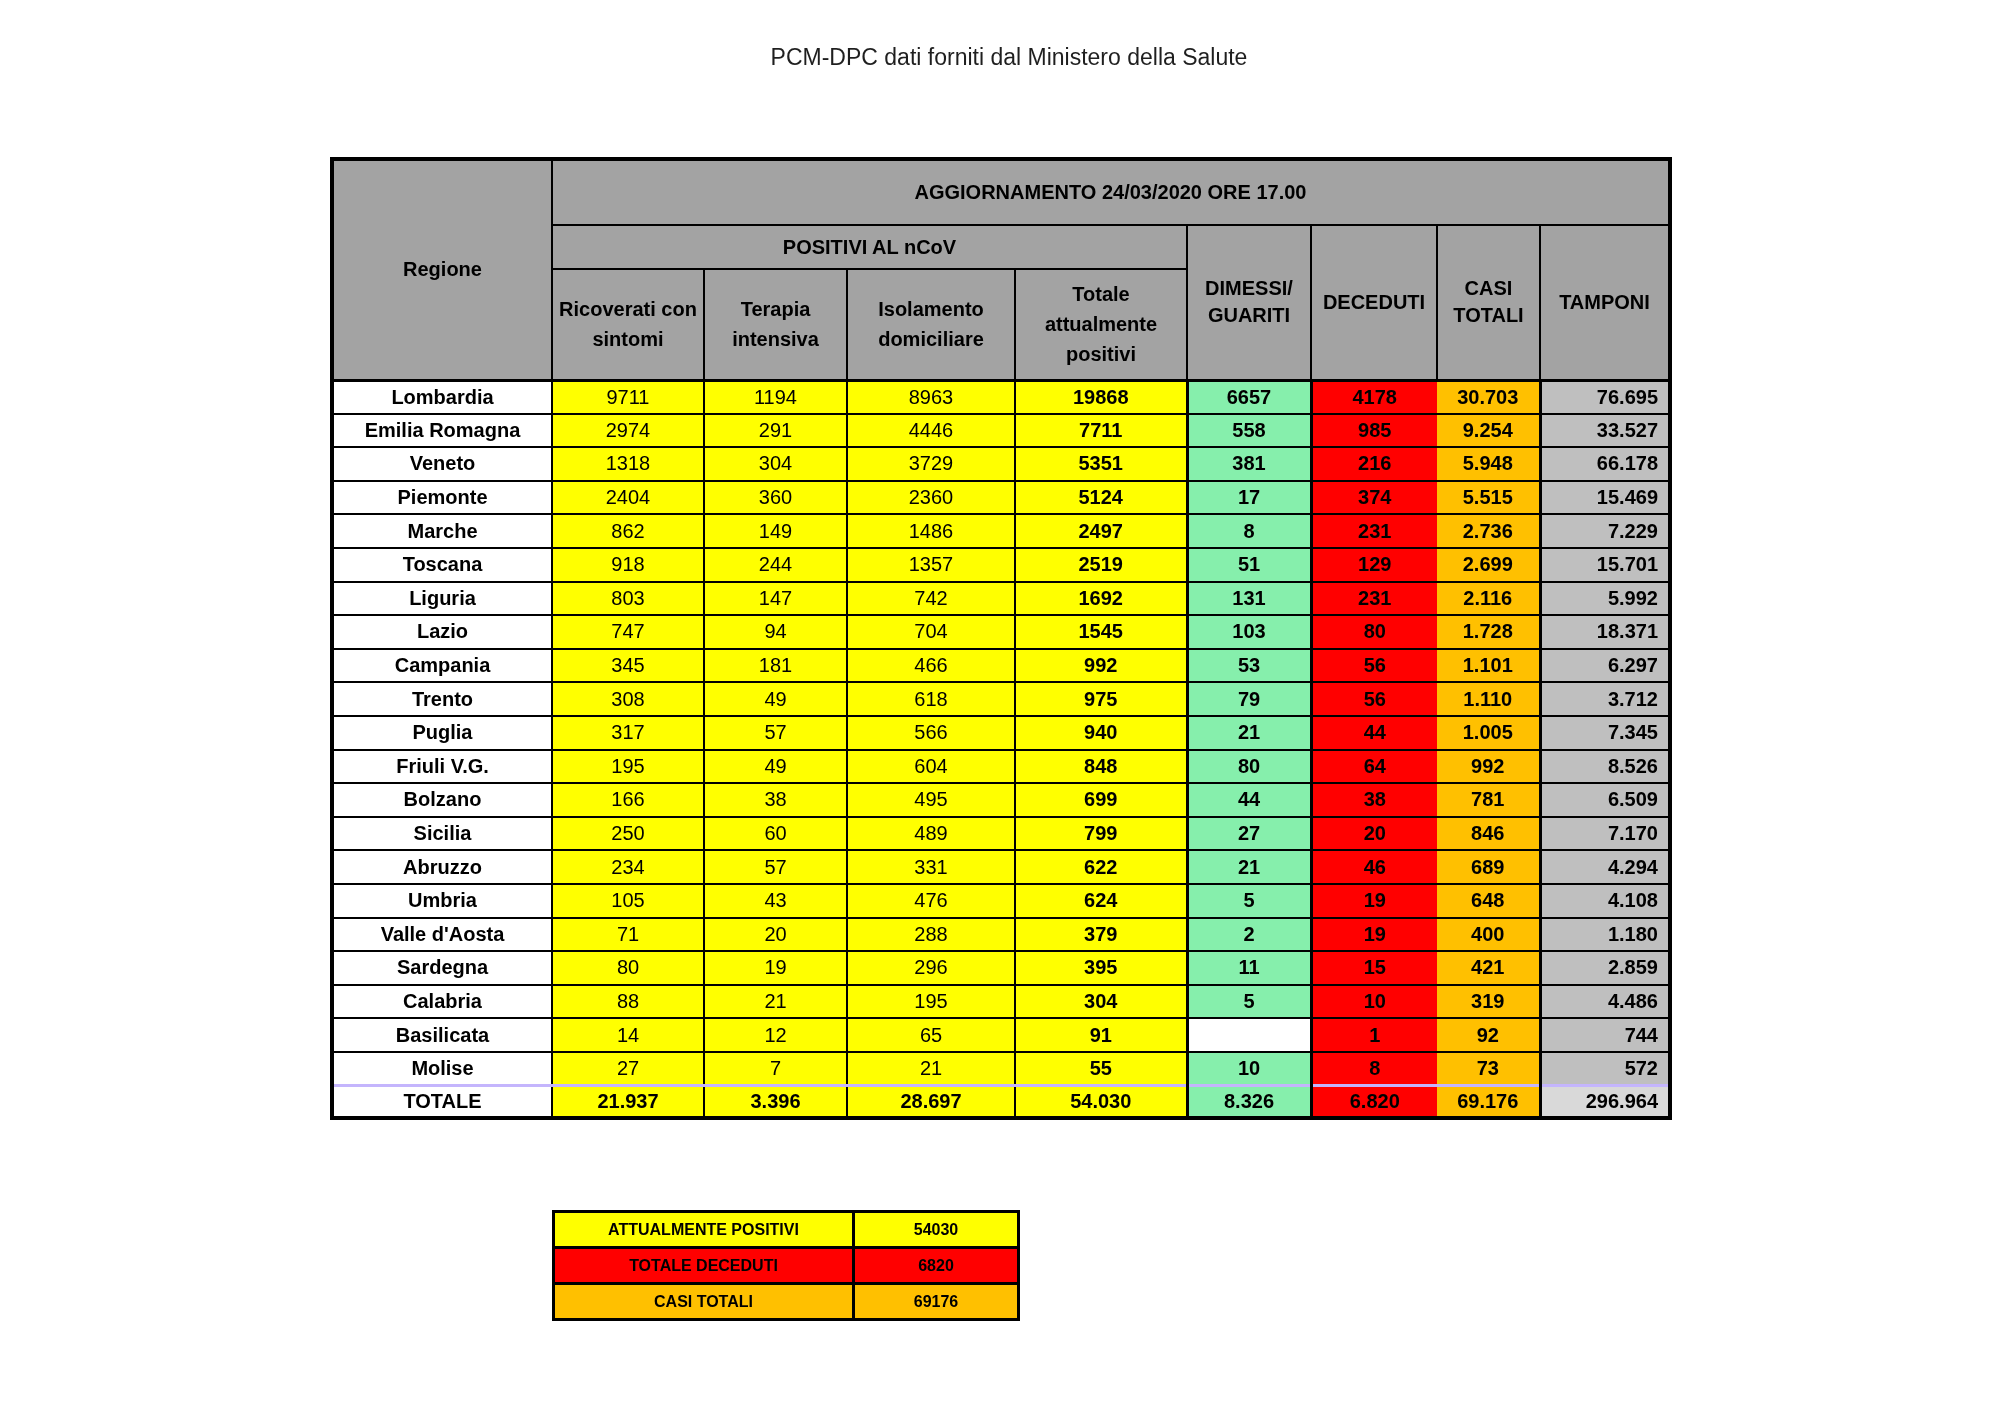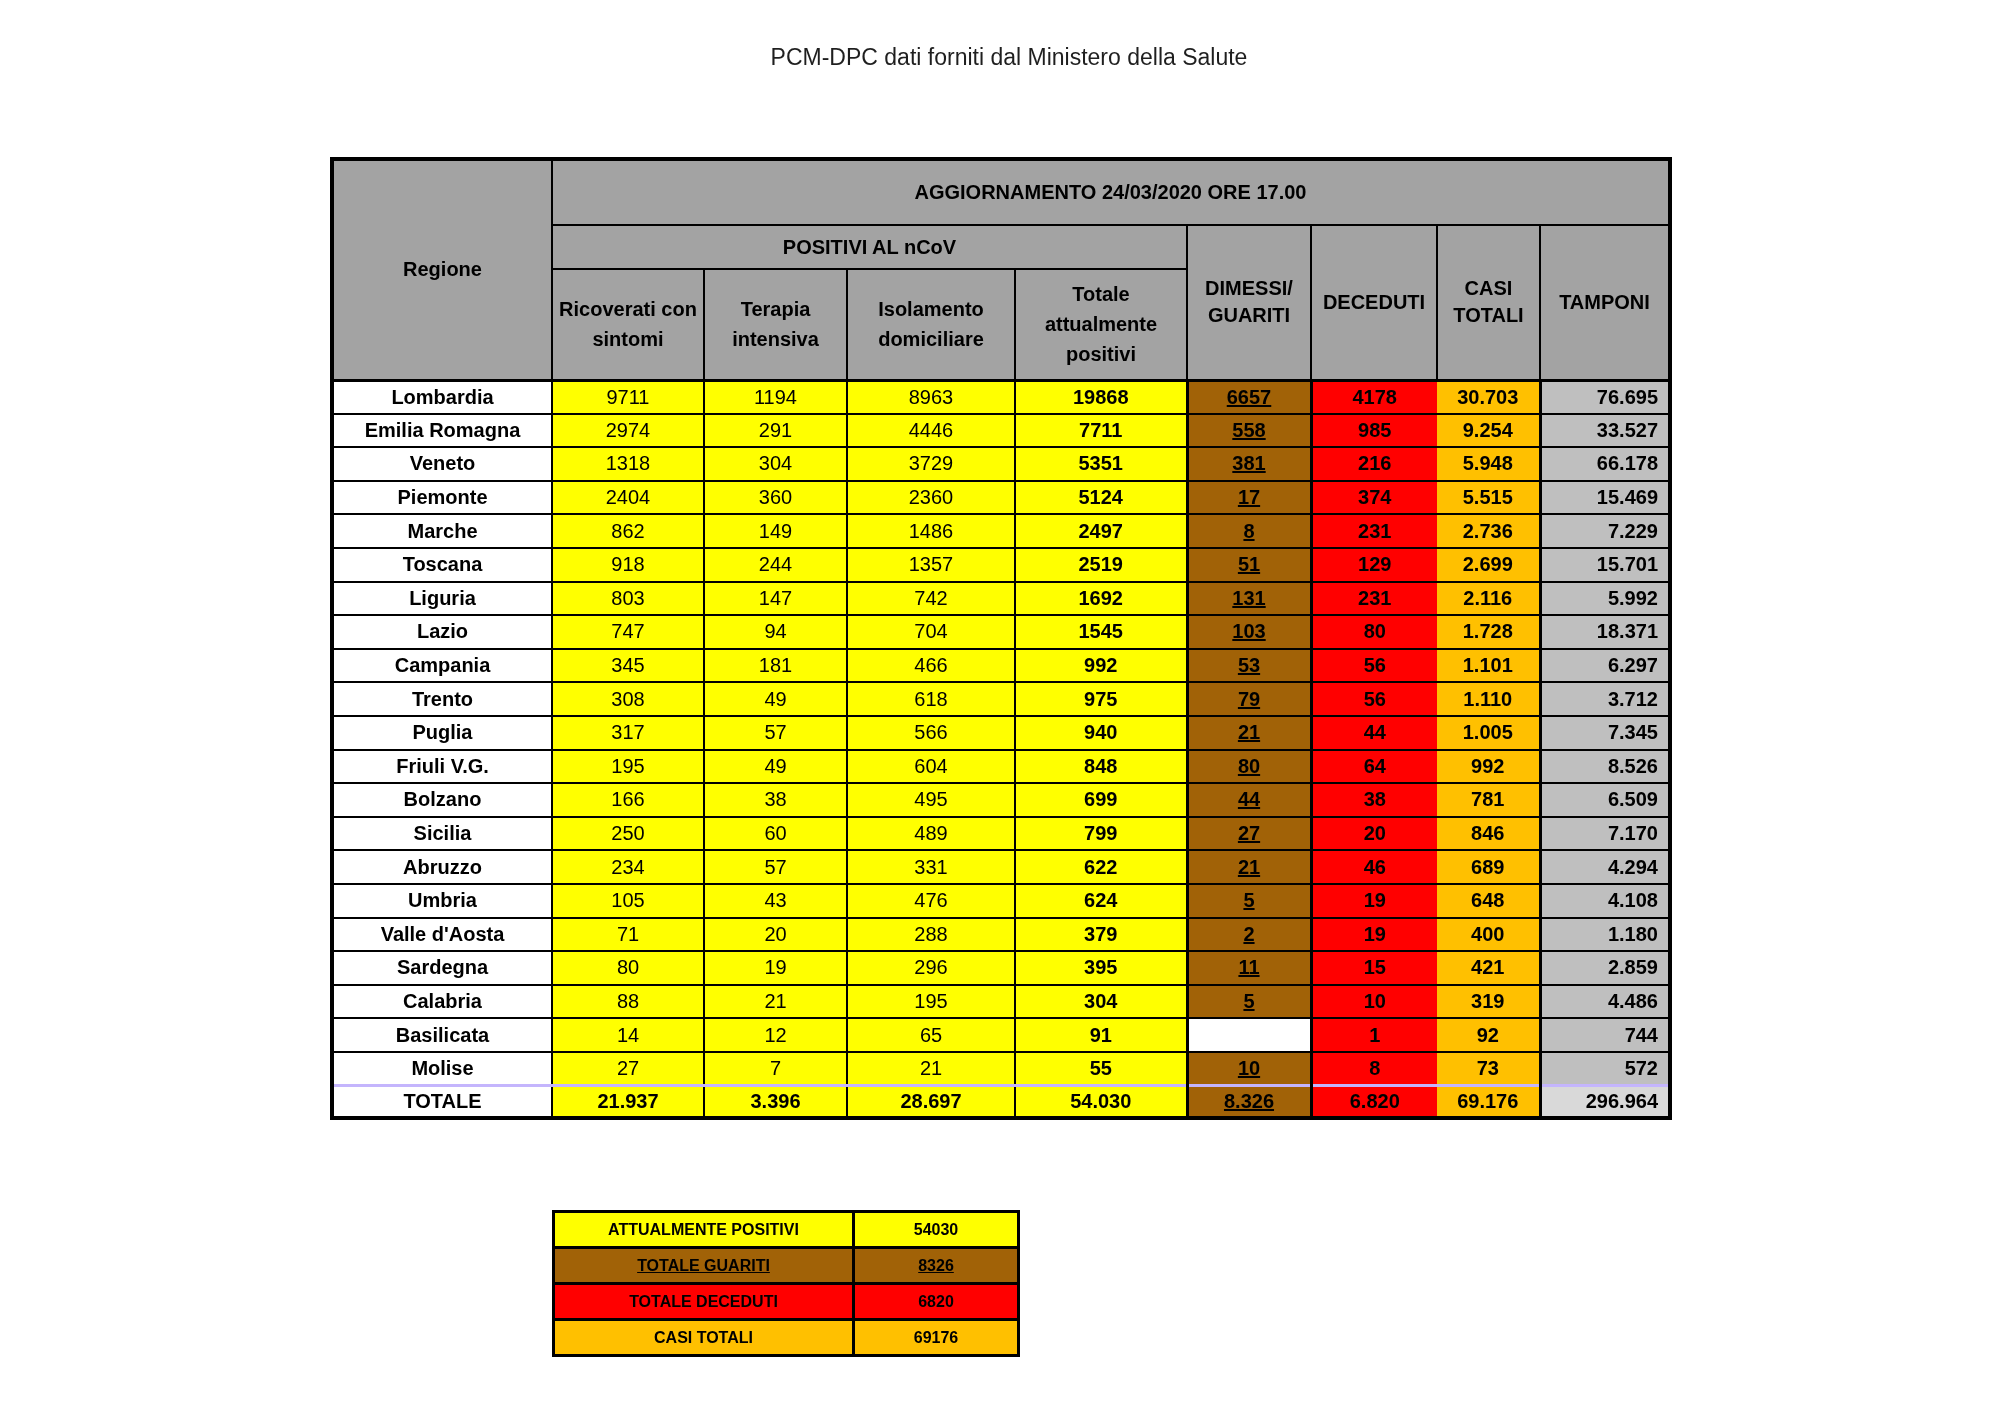--- a/index.html
+++ b/index.html
@@ -31,21 +31,21 @@
   th.casi{background:#FFC000;border-left:3px solid #000;border-right:3px solid #000;}
   th.tamponi-h{border-left:3px solid #000;}
   tr.hrow1{height:66px;}
   tr.hrow2{height:44px;}
   tr.hrow3{height:111px;}
   tbody tr{height:33.6px;}
   tbody tr:first-child td{border-top:3px solid #000;}
   tbody td{font-size:20px;}
   td.region-cell{background:#fff;font-weight:bold;border-right:3px solid #000;}
   .c-yellow{background:#FFFF00;}
-  .c-green{background:#a16207;text-decoration:underline;}
+  .c-green{background:#86efac;}
   .c-red{background:#FF0000;}
   .c-orange{background:#FFC000;}
   .c-gray{background:#BFBFBF;}
   .c-lightgray{background:#D9D9D9;}
   .c-white{background:#ffffff;}
   .bold{font-weight:bold;}
   tbody td:nth-child(5){border-right:3px solid #000;}
   tbody td:nth-child(6){border-right:3px solid #000;}
   tbody td:nth-child(7){border-right-style:hidden;}
   tbody td:nth-child(8){border-left-style:hidden;}
@@ -352,24 +352,20 @@
   <colgroup>
       <col style="width:300px">
       <col style="width:165px">
     </colgroup>
   <tbody>
       <tr>
     <td class="c-yellow">ATTUALMENTE POSITIVI</td>
     <td class="c-yellow">54030</td>
   </tr>
   <tr>
-    <td class="c-green">TOTALE GUARITI</td>
-    <td class="c-green">8326</td>
-  </tr>
-  <tr>
     <td class="c-red">TOTALE DECEDUTI</td>
     <td class="c-red">6820</td>
   </tr>
   <tr>
     <td class="c-orange">CASI TOTALI</td>
     <td class="c-orange">69176</td>
   </tr>
 </tbody>
   </table>
 

